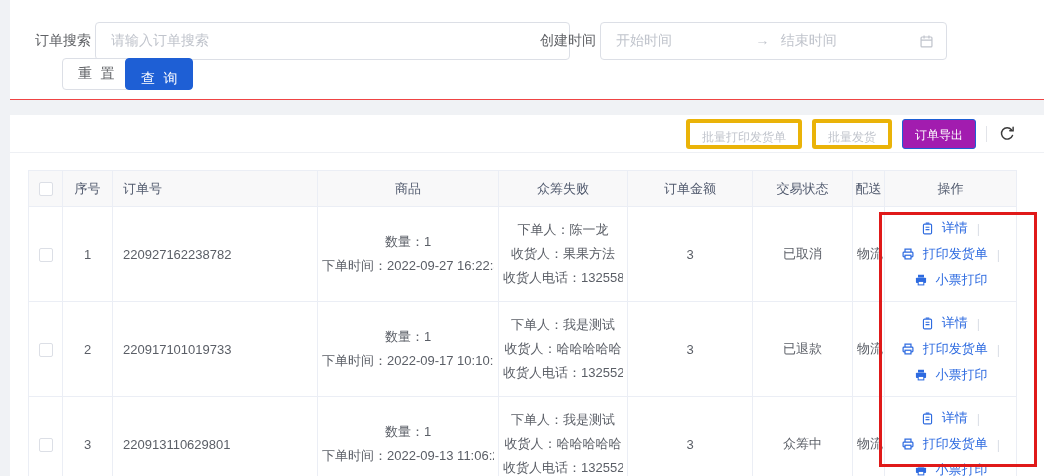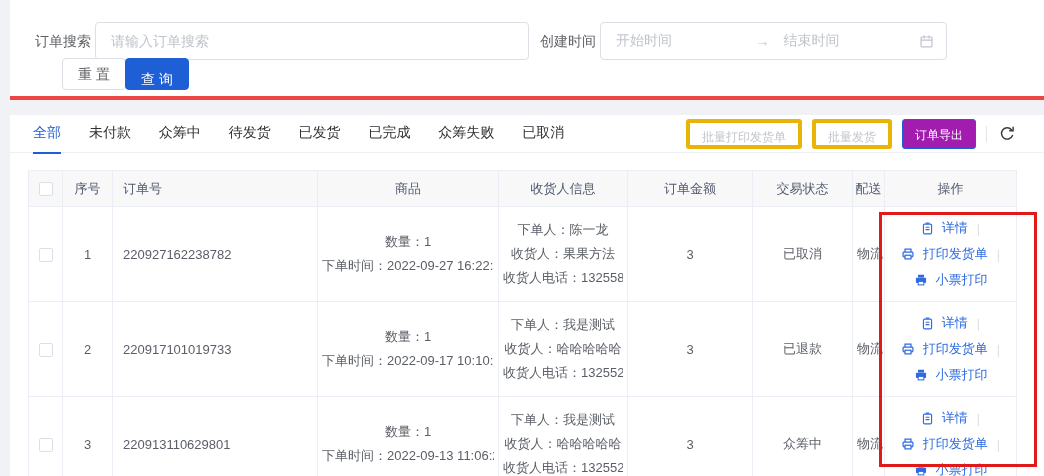--- a/index.html
+++ b/index.html
@@ -2,25 +2,25 @@
 <html><head>
 <meta charset="utf-8">
 <style>
   * { margin:0; padding:0; box-sizing:border-box; }
   html,body { width:1044px; height:476px; }
   body { font-family:"Liberation Sans","DejaVu Sans",sans-serif; font-size:14px; color:#303133; }
   .page { position:relative; width:1044px; height:476px; background:#f0f2f5; overflow:hidden; }
 
   
   .card-top { position:absolute; left:10px; top:0; width:1034px; height:100px;
-              background:#fff; border-bottom:4px solid #ef4444; }
+              background:#fff; border-bottom:1px solid #ef4444;font-family:Liberation Mono, monospace; }
   .f-label { position:absolute; top:22px; height:38px; line-height:38px; color:#606266; }
   .lbl-search { left:25px; }
   .lbl-created { left:530px; }
-  .search-input { position:absolute; left:85px; top:22px; width:434px; height:38px;
+  .search-input { position:absolute; left:85px; top:22px; width:475px; height:38px;
                   border:1px solid #dcdfe6; border-radius:4px; padding:0 15px;
                   font:inherit; color:#0f766e; outline:none; background:#fff; }
   .search-input::placeholder { color:#c0c4cc; }
   .date-range { position:absolute; left:590px; top:22px; width:347px; height:38px;
                 border:1px solid #dcdfe6; border-radius:4px; background:#fff;
                 display:flex; align-items:center; padding:0 12px; cursor:pointer; }
   .date-range .ph { flex:1; color:#c0c4cc; }
   .date-range .ph.start { padding-left:3px; }
   .date-range .ph.end { padding-left:10px; }
   .date-range .arrow { color:#c0c4cc; padding:0 4px; }
@@ -84,30 +84,20 @@
           <path d="M2.2 6.6h11.6M5.4 1.6v3.2M10.6 1.6v3.2"></path>
         </svg>
       </span>
     </div>
     <span class="btn btn-reset">重 置</span>
     <span class="btn btn-primary">查 询</span>
   </div>
 
   <div class="card-main">
     <div class="tabs-row">
-      <div class="tabs">
-        <span class="tab active">全部</span>
-        <span class="tab">未付款</span>
-        <span class="tab">众筹中</span>
-        <span class="tab">待发货</span>
-        <span class="tab">已发货</span>
-        <span class="tab">已完成</span>
-        <span class="tab">众筹失败</span>
-        <span class="tab">已取消</span>
-      </div>
       <div class="toolbar">
         <span class="btn tbtn disabled">批量打印发货单</span>
         <span class="btn tbtn disabled">批量发货</span>
         <span class="btn tbtn export">订单导出</span>
         <span class="v-sep"></span>
         <span class="refresh">
           <svg width="18" height="18" viewBox="0 0 20 20" fill="none" stroke="#3a3a3a" stroke-width="1.6" stroke-linecap="round">
             <path d="M16.1 11.6a6.3 6.3 0 1 1-1.1-6.3"></path>
             <path d="M16.8 2.6v3.7h-3.7"></path>
           </svg>
@@ -126,21 +116,21 @@
           <col style="width:100px">
           <col style="width:32px">
           <col style="width:132px">
       </colgroup>
       <thead>
         <tr>
           <th><span class="checkbox"></span></th>
           <th>序号</th>
           <th class="al">订单号</th>
           <th>商品</th>
-          <th>收货人信息</th>
+          <th>众筹失败</th>
           <th>订单金额</th>
           <th>交易状态</th>
           <th class="clip">配送</th>
           <th>操作</th>
         </tr>
       </thead>
       <tbody>
 
         <tr>
           <td><span class="checkbox"></span></td>

